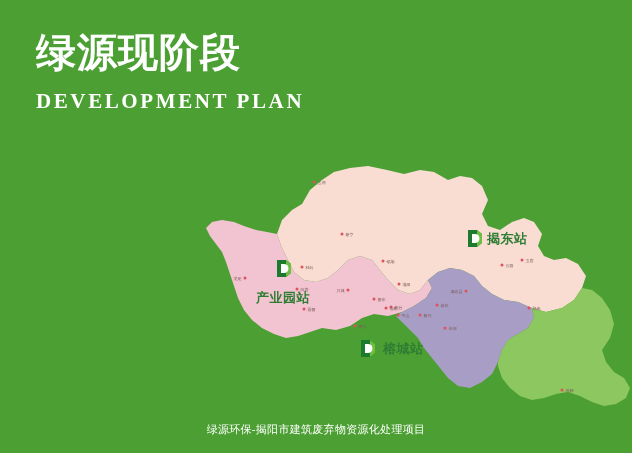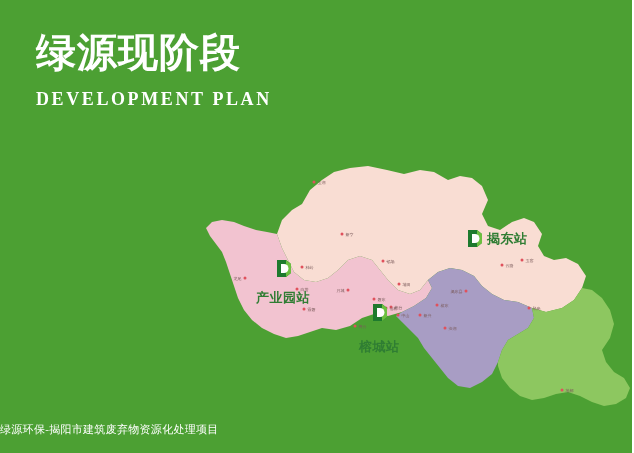--- a/index.html
+++ b/index.html
@@ -34,21 +34,21 @@
     font-size: 40px;
     line-height: 45px;
     font-weight: bold;
     letter-spacing: 1px;
     white-space: nowrap;
   }
   #subtitle {
     display: block;
     margin-top: 14px;
     color: #ffffff;
-    font-size: 18px;
+    font-size: 21px;
     font-weight: bold;
     letter-spacing: 2.6px;
     white-space: nowrap;
   }
 
   
   #map-wrap {
     position: absolute;
     left: 182px;
     top: 160px;
@@ -77,21 +77,21 @@
     letter-spacing: 0.5px;
   }
   .logo-mark {
     display: block;
     width: 17px;
     height: 21px;
     flex: 0 0 auto;
   }
   #station-chanyeyuan { left: 256px; top: 258px; flex-direction: column; gap: 10px; }
   #station-jiedong    { left: 466px; top: 228px; }
-  #station-rongcheng  { left: 359px; top: 302px; flex-direction: column; gap: 15px; }
+  #station-rongcheng  { left: 359px; top: 338px; flex-direction: row; gap: 7px; }
   #station-konggang   { left: 524px; top: 364px; }
 
   
   .town {
     position: absolute;
     display: flex;
     align-items: center;
     gap: 2px;
     white-space: nowrap;
     font-size: 4px;
@@ -107,20 +107,21 @@
     flex: 0 0 auto;
   }
   .town.left .dot { order: 2; }
 
   
   #caption {
     position: absolute;
     left: 0;
     right: 0;
     bottom: 14px;
+    text-align: center;
     color: #ffffff;
   }
   .caption-line {
     display: block;
     font-size: 11px;
     line-height: 19px;
     letter-spacing: 0.3px;
   }
 </style>
 </head>

